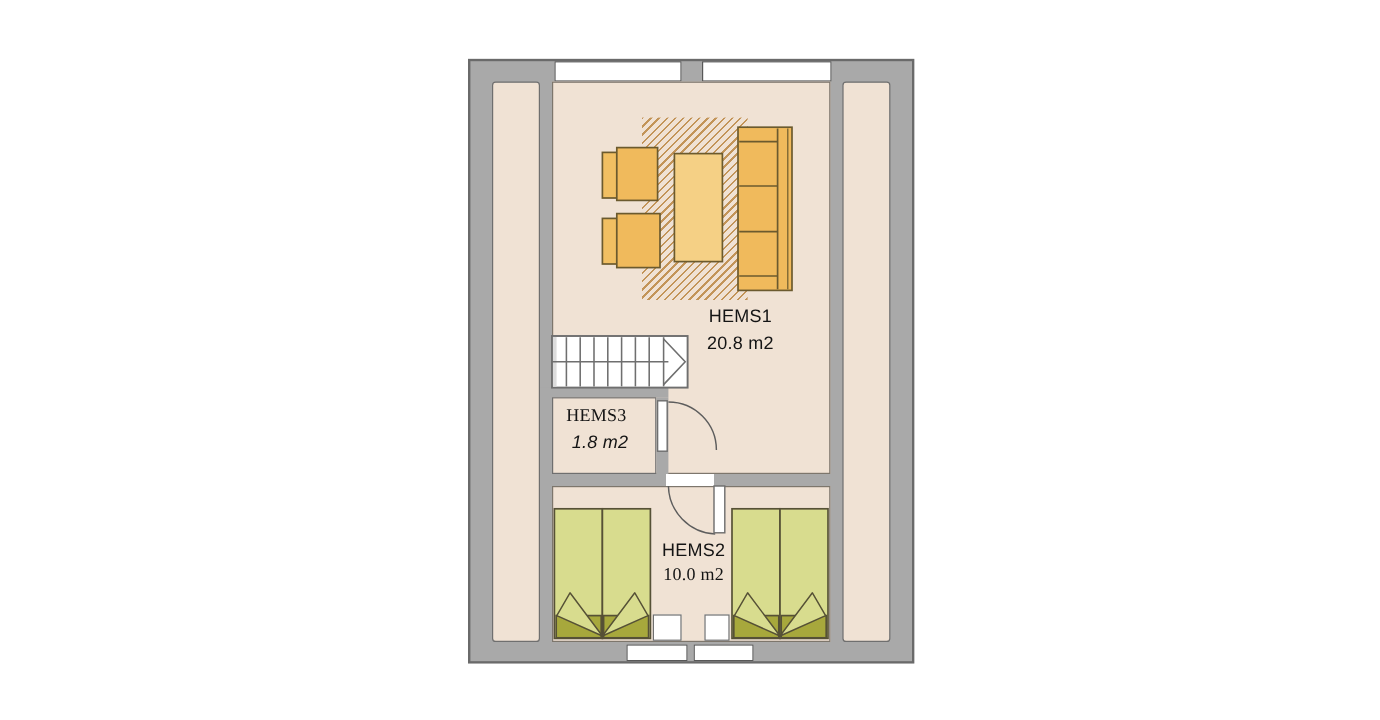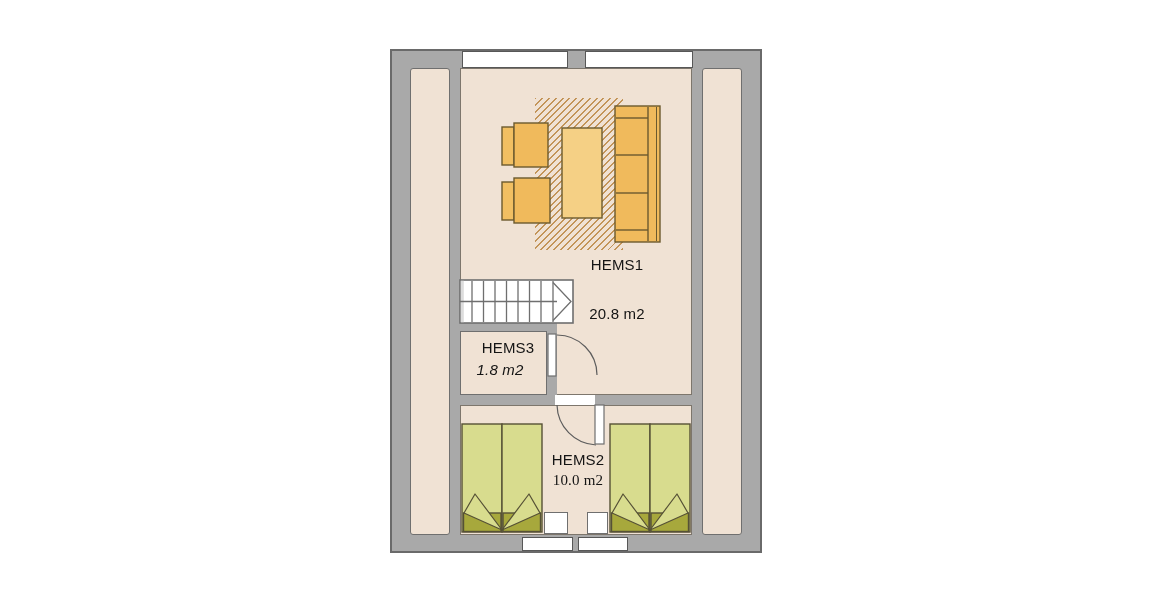--- a/index.html
+++ b/index.html
@@ -123,22 +123,22 @@
         <rect x="1" y="1" width="40" height="108" fill="#d8dc8e"></rect>
         <rect x="41" y="1" width="40" height="108" fill="#d8dc8e"></rect>
         <rect x="2.5" y="90" width="37.5" height="18.5" fill="#a7a83c"></rect>
         <rect x="42" y="90" width="37.5" height="18.5" fill="#a7a83c"></rect>
         <polygon points="3,90 14,71 41,107" fill="#d8dc8e" stroke-linejoin="round" stroke-width="1.2"></polygon>
         <polygon points="79,90 68,71 41,107" fill="#d8dc8e" stroke-linejoin="round" stroke-width="1.2"></polygon>
       </g>
     </svg>
 
     <div class="roomlabel" style="left:227px;top:215px;">HEMS1</div>
-    <div class="roomlabel" style="left:227px;top:237px;margin-top:27px;">20.8 m2</div>
+    <div class="roomlabel" style="left:227px;top:237px;">20.8 m2</div>
 
-    <div class="roomlabel" style="left:118px;top:298px;">HEMS3</div>
+    <div class="roomlabel" style="left:107px;top:298px;font-family:Liberation Serif, serif;">HEMS3</div>
     <div class="roomlabel" style="left:110px;top:320px;font-style:italic;">1.8 m2</div>
 
     <div class="roomlabel" style="left:188px;top:410px;">HEMS2</div>
     <div class="roomlabel" style="left:188px;top:431px;font-family:Liberation Serif, serif;">10.0 m2</div>
 
   </div>
 </div>
 
 </body></html>

